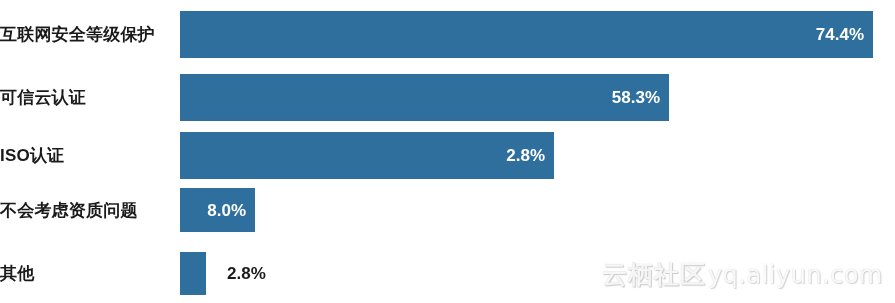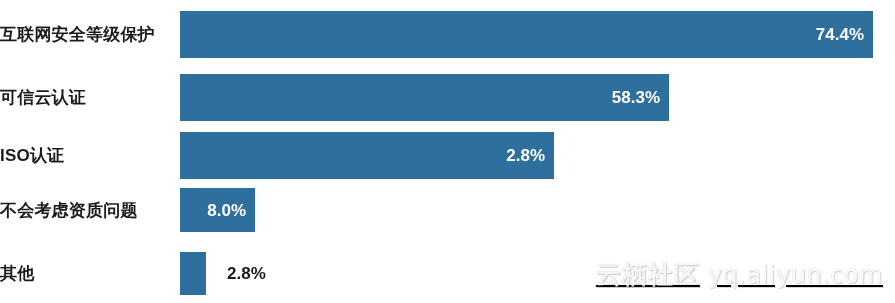--- a/index.html
+++ b/index.html
@@ -76,24 +76,23 @@
     line-height: 1;
   }
 
   
   #watermark {
     position: absolute;
     right: 12px;
     bottom: 12px;
     display: flex;
     align-items: baseline;
-    gap: 8px;
+    gap: 2px;
     pointer-events: none;
     user-select: none;
-    text-decoration: underline;
   }
   .wm-cn {
     font-size: 25px;
     font-weight: 700;
     color: rgba(255,255,255,0.88);
     text-shadow:
       0 0 1px rgba(140,140,140,0.55),
       1px 1px 1px rgba(120,120,120,0.35);
     letter-spacing: 1px;
     font-family: "DejaVu Sans", "Liberation Sans", sans-serif;

